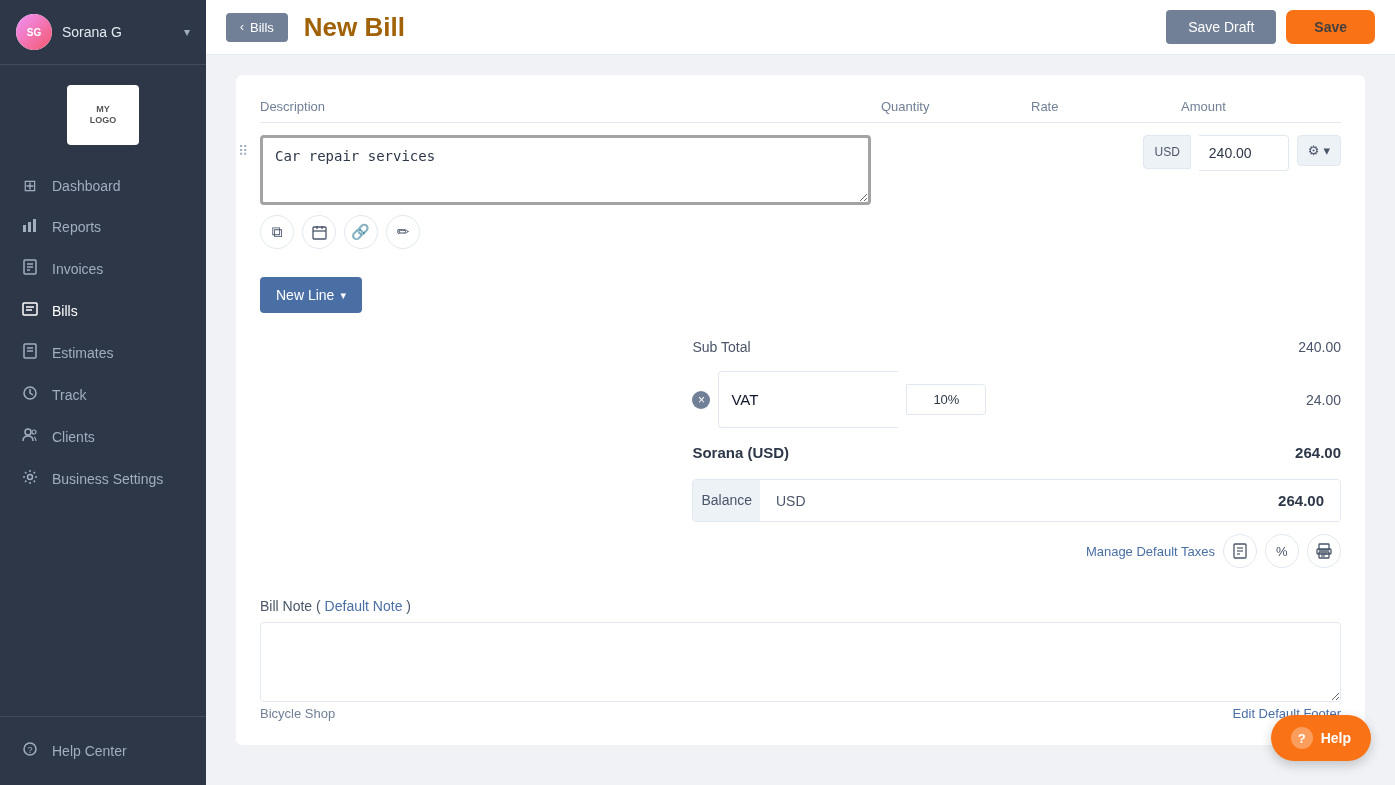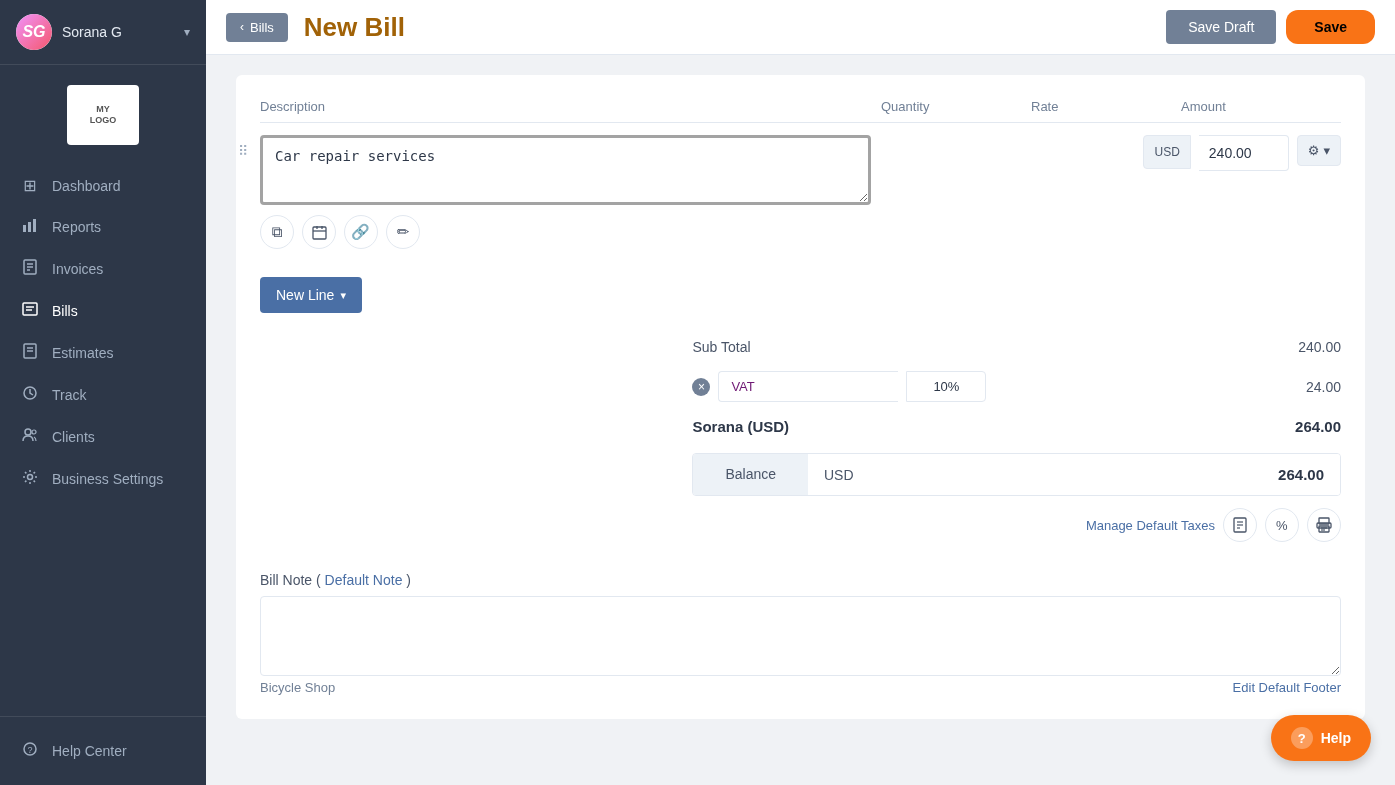--- a/index.html
+++ b/index.html
@@ -30,21 +30,21 @@
       margin-right: 10px;
       overflow: hidden;
       display: flex; align-items: center; justify-content: center;
       font-size: 10px; color: #666;
     }
     .avatar-img {
       width: 36px; height: 36px;
       background: linear-gradient(135deg, #f093fb, #f5576c);
       border-radius: 50%;
       display: flex; align-items: center; justify-content: center;
-      font-size: 16px; color: white; font-weight: bold; font-style: italic;
+      font-size: 10px; color: white; font-weight: bold;
     }
     .sidebar-username {
       font-size: 14px;
       color: #e2e8f0;
       flex: 1;
     }
     .sidebar-chevron {
       color: #a0aec0;
       font-size: 12px;
     }
@@ -138,23 +138,23 @@
       background: #718096;
       color: #fff;
       border: none;
       border-radius: 4px;
       padding: 9px 22px;
       font-size: 14px;
       cursor: pointer;
     }
     .btn-save {
       background: #f97316;
-      color: #000000;
+      color: #404040;
       border: none;
-      border-radius: 12px;
+      border-radius: 7px;
       padding: 9px 28px;
       font-size: 14px;
       font-weight: 600;
       cursor: pointer;
     }
 
     
     .content {
       flex: 1;
       overflow-y: auto;
@@ -322,25 +322,25 @@
       border: none;
       color: #fff;
       font-size: 12px;
       cursor: pointer;
       display: flex; align-items: center; justify-content: center;
     }
     .tax-name-input {
       border: 1px solid #e2e8f0;
       border-right: none;
       border-radius: 4px 0 0 4px;
-      padding: 7px 12px;
-      font-size: 13px;
+      padding: 19px 12px;
+      font-size: 15px;
       width: 180px;
       outline: none;
-      color: #701a75;
+      color: #0f172a;
     }
     .tax-rate-input {
       border: 1px solid #e2e8f0;
       border-radius: 0 4px 4px 0;
       padding: 7px 12px;
       font-size: 13px;
       width: 80px;
       outline: none;
       color: #2d3748;
       text-align: center;
@@ -355,21 +355,21 @@
     
     .balance-row {
       display: flex;
       margin-top: 8px;
       border: 1px solid #e2e8f0;
       border-radius: 4px;
       overflow: hidden;
     }
     .balance-label {
       background: #edf2f7;
-      padding: 12px 32px;
+      padding: 12px 8px;
       font-size: 14px;
       color: #4a5568;
       white-space: nowrap;
       font-weight: 500;
     }
     .balance-content {
       display: flex;
       flex: 1;
       justify-content: space-between;
       align-items: center;

